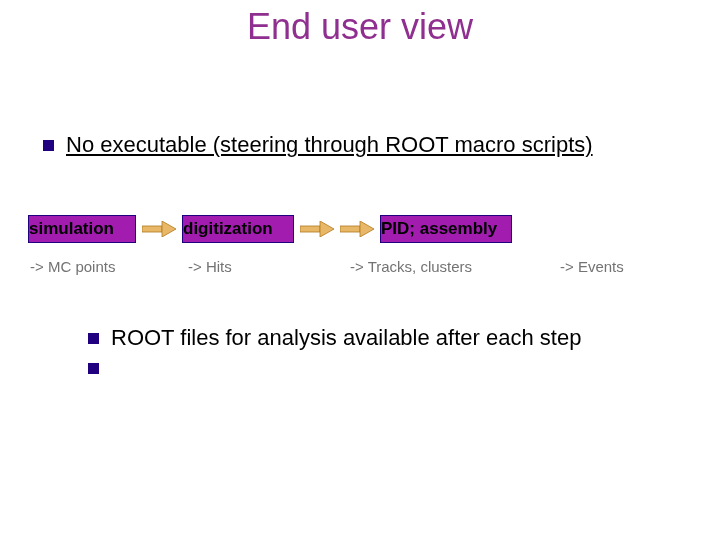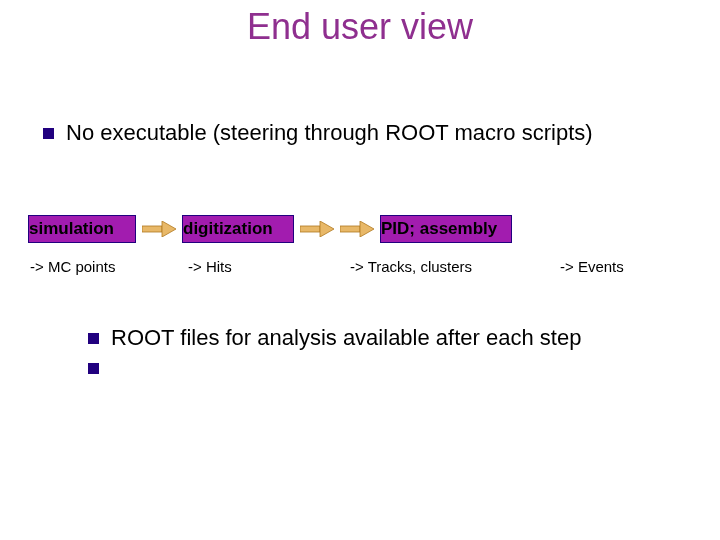--- a/index.html
+++ b/index.html
@@ -30,22 +30,23 @@
     flex-shrink: 0;
     margin-top: 8px;
   }
   .bullet-text {
     font-size: 22px;
     color: #000;
   }
   .section1 {
     position: absolute;
     left: 43px;
-    top: 120px;
+    top: 132px;
     width: 640px;
+    text-decoration: underline;
   }
   .flow {
     position: absolute;
     left: 28px;
     top: 215px;
     display: flex;
     align-items: center;
     gap: 6px;
   }
   .box {
@@ -63,21 +64,21 @@
   .box.w4 { min-width: 132px; }
   .arrow {
     flex-shrink: 0;
   }
   .outputs {
     position: absolute;
     left: 30px;
     top: 258px;
     display: flex;
     font-size: 15px;
-    color: #000000;
+    color: #737373;
   }
   .out1 { width: 158px; }
   .out2 { width: 162px; }
   .out3 { width: 210px; }
   .out4 { }
   .section2 {
     position: absolute;
     left: 88px;
     top: 325px;
     width: 600px;

